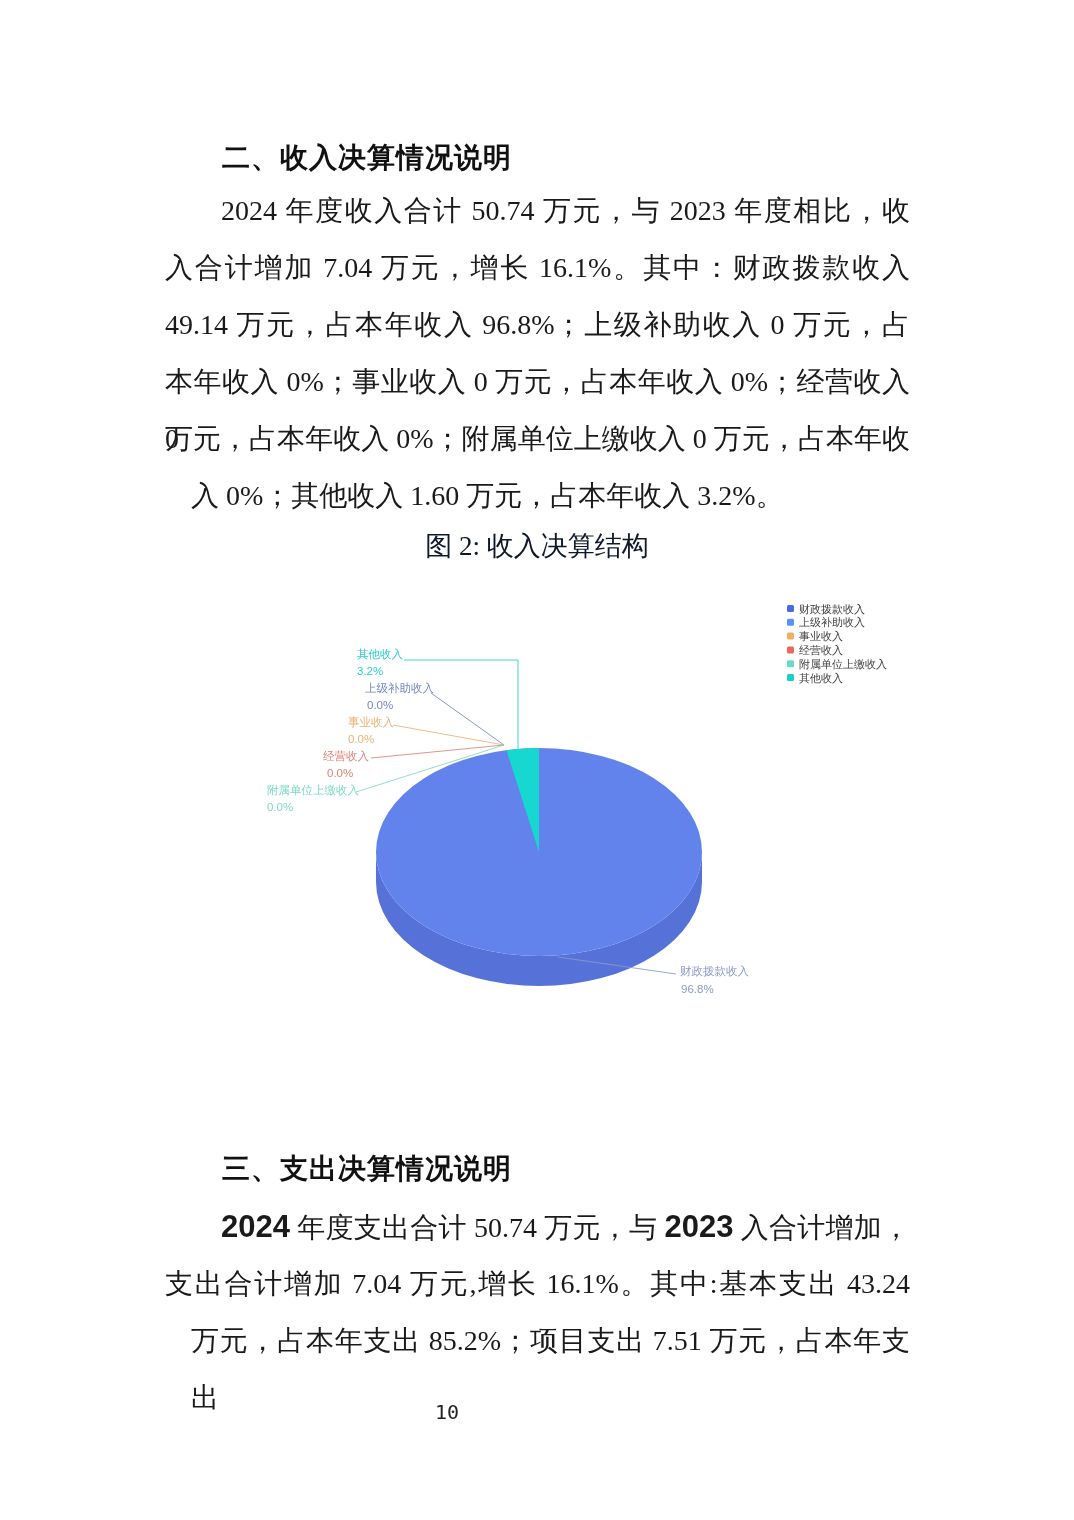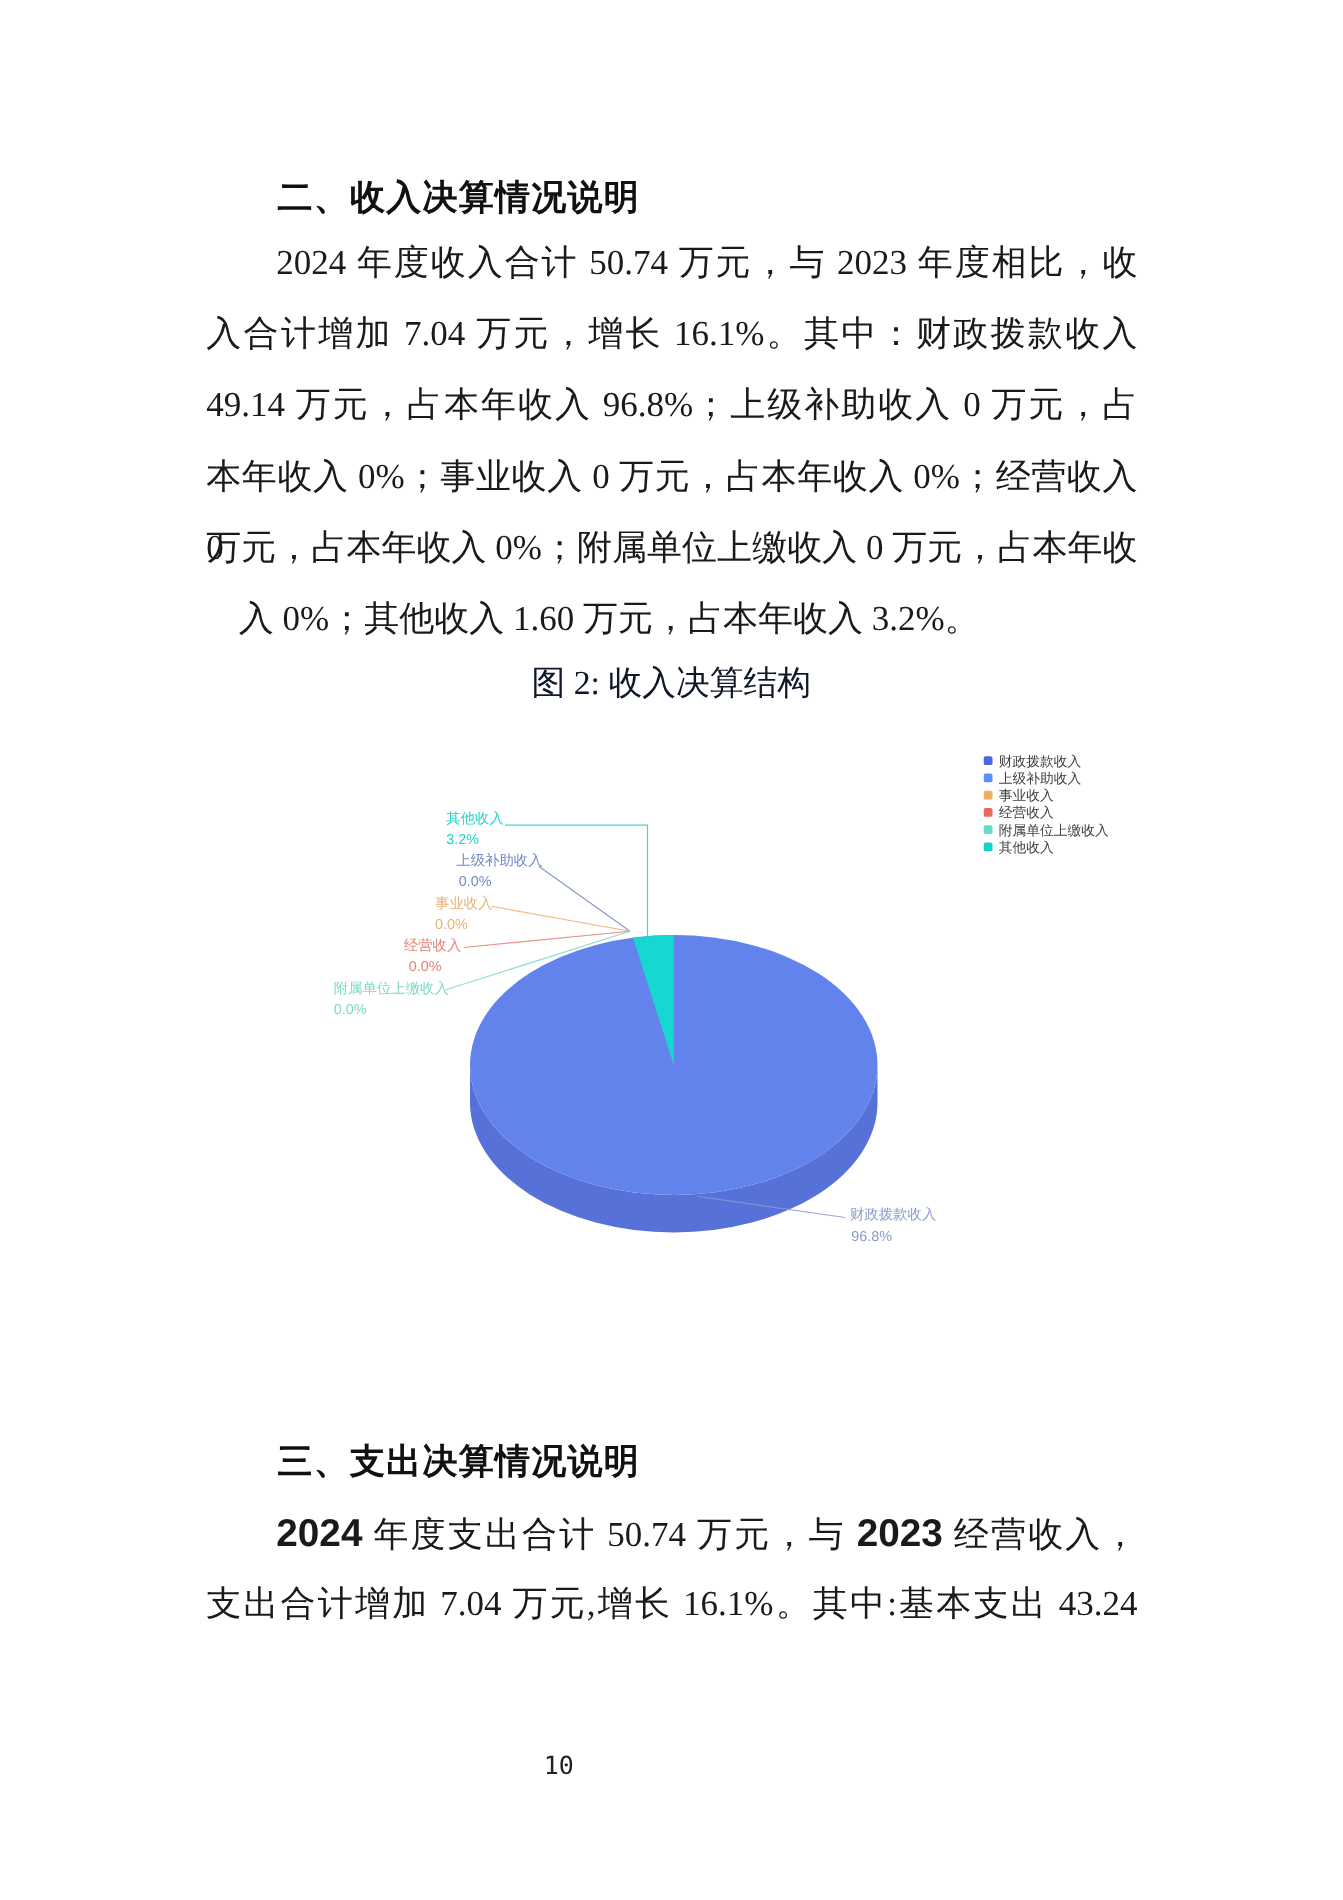--- a/index.html
+++ b/index.html
@@ -93,17 +93,18 @@
       <g>
         <rect x="787" y="89.0" width="7" height="7" rx="1.5" fill="#17d0c9"></rect>
         <text x="799" y="96.5" font-size="11" fill="#404040">其他收入</text>
       </g>
     </svg>
   </div>
 
 <div class="abs heading" style="top:1151px;left:222px;">三、支出决算情况说明</div>
 
 <div class="abs para" style="top:1198px;left:165px;" id="expense-para">
-    <div class="bline indent"><span class="sans">2024</span><span> 年度支出合计 50.74 万元，与 </span><span class="sans">2023</span><span> 经营收入，</span></div>
+    <div class="bline indent"><span class="sans">2024</span><span> 年度支出合计 50.74 万元，与 </span><span class="sans">2023</span><span> 入合计增加，</span></div>
     <div class="bline"><span>支出合计增加 7.04 万元,增长 16.1%。其中:基本支出 43.24</span></div>
+    <div class="bline last"><span>万元，占本年支出 85.2%；项目支出 7.51 万元，占本年支出</span></div>
   </div>
 
 <div class="abs pagenum" style="top:1400px;left:0;">10</div>
 
 </body></html>

